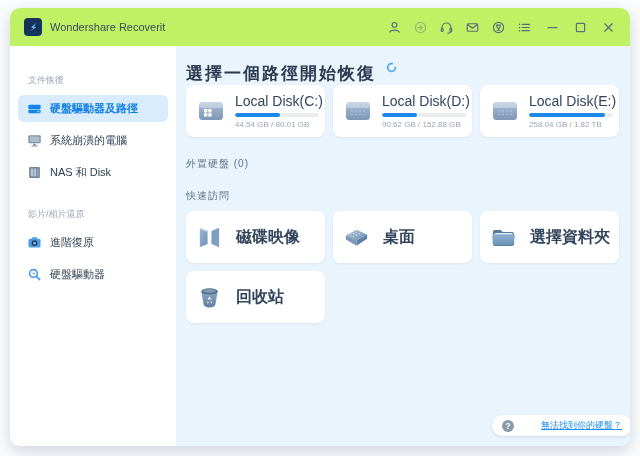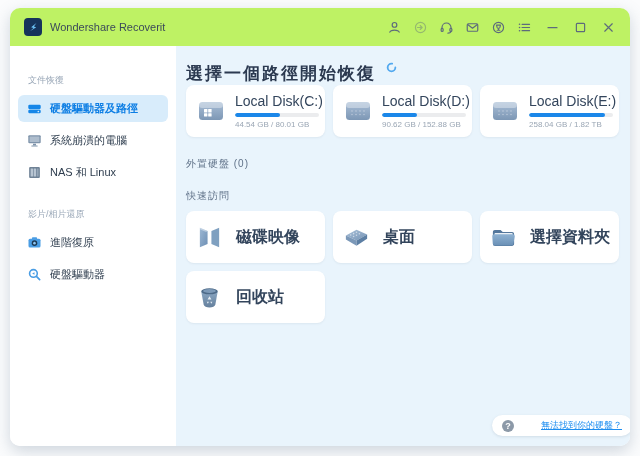--- a/index.html
+++ b/index.html
@@ -147,21 +147,21 @@
 
       <div class="side-item">
         <span class="side-icon">
           <svg width="15" height="15" viewBox="0 0 14 14">
               <rect x="2" y="1.8" width="10" height="10.4" rx="1" fill="#6f8296"></rect>
               <rect x="3.4" y="3.2" width="2.2" height="7.6" rx=".4" fill="#b8c5d2"></rect>
               <rect x="6.2" y="3.2" width="2.2" height="7.6" rx=".4" fill="#b8c5d2"></rect>
               <rect x="9" y="3.2" width="1.8" height="7.6" rx=".4" fill="#94a5b6"></rect>
             </svg>
         </span>
-        <span>NAS 和 Linux</span>
+        <span>NAS 和 Disk</span>
       </div>
 
       <div class="side-section-label" style="margin-top:22px">影片/相片還原</div>
 
       <div class="side-item">
         <span class="side-icon">
           <svg width="15" height="15" viewBox="0 0 14 14">
               <rect x="1.4" y="3.6" width="11.2" height="8" rx="1.4" fill="#4a9de4"></rect>
               <rect x="4.6" y="2.2" width="4.8" height="2" rx=".8" fill="#4a9de4"></rect>
               <circle cx="7" cy="7.6" r="2.6" fill="#1e3a55"></circle>

